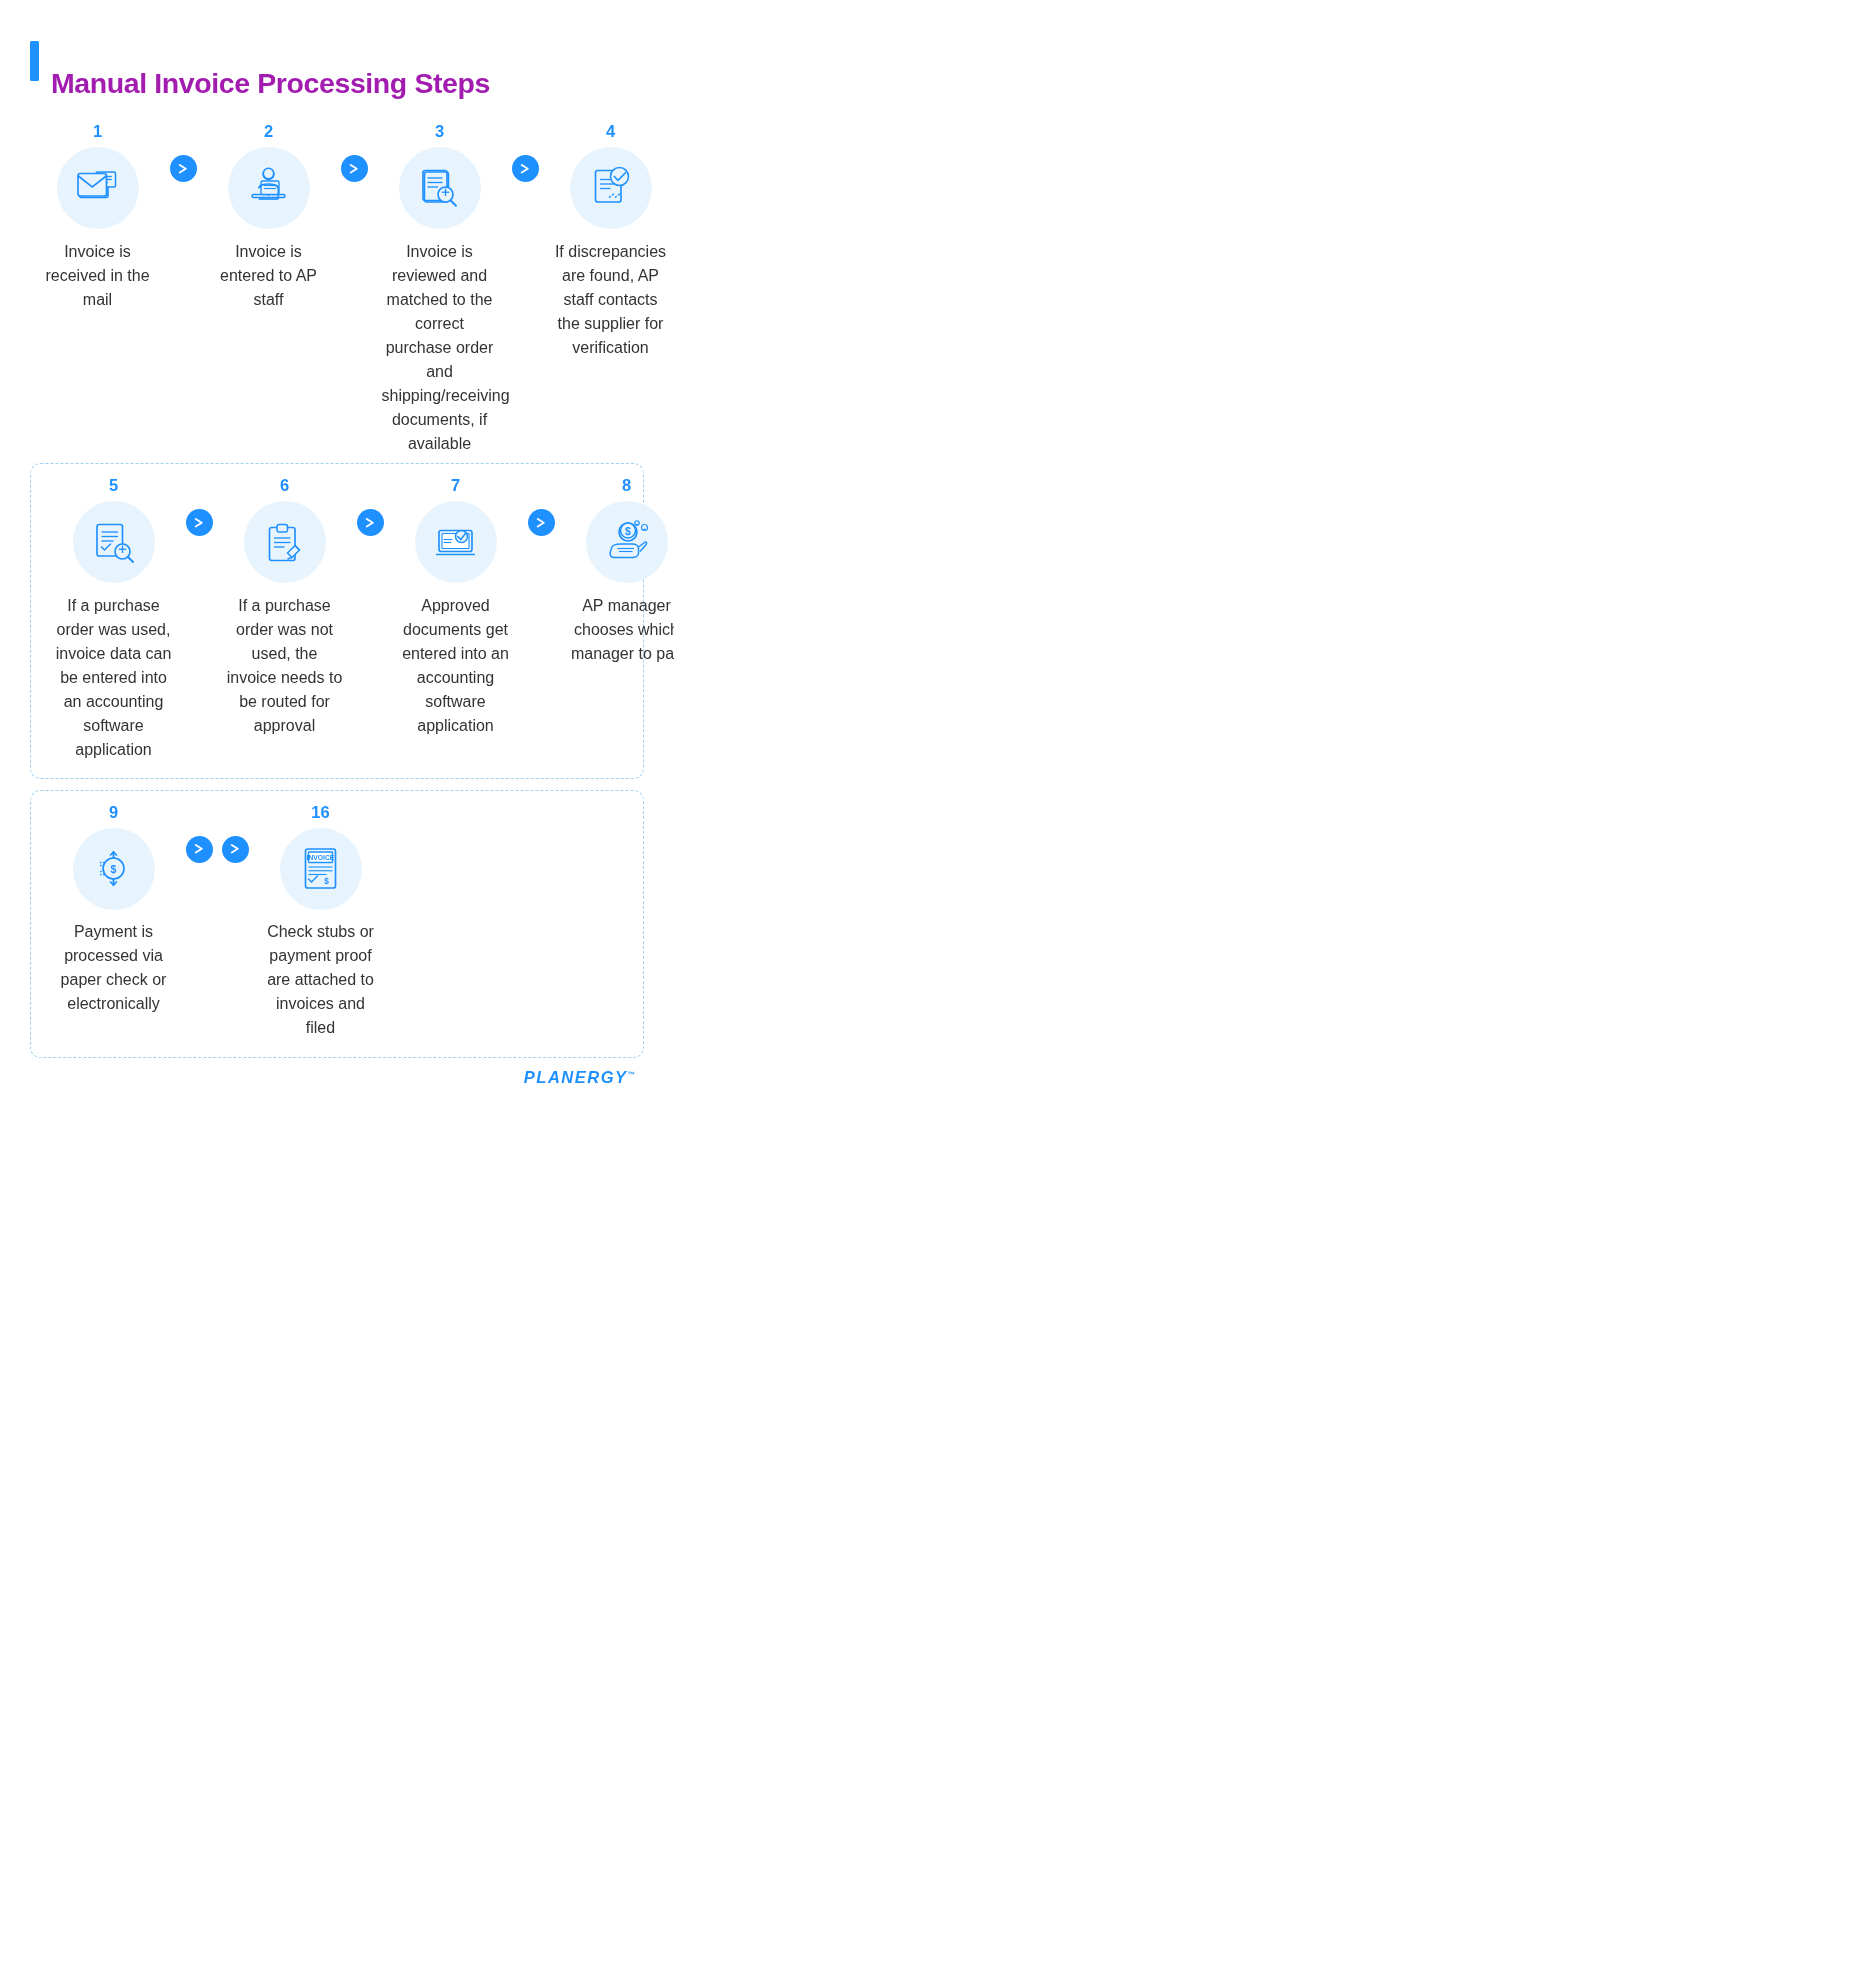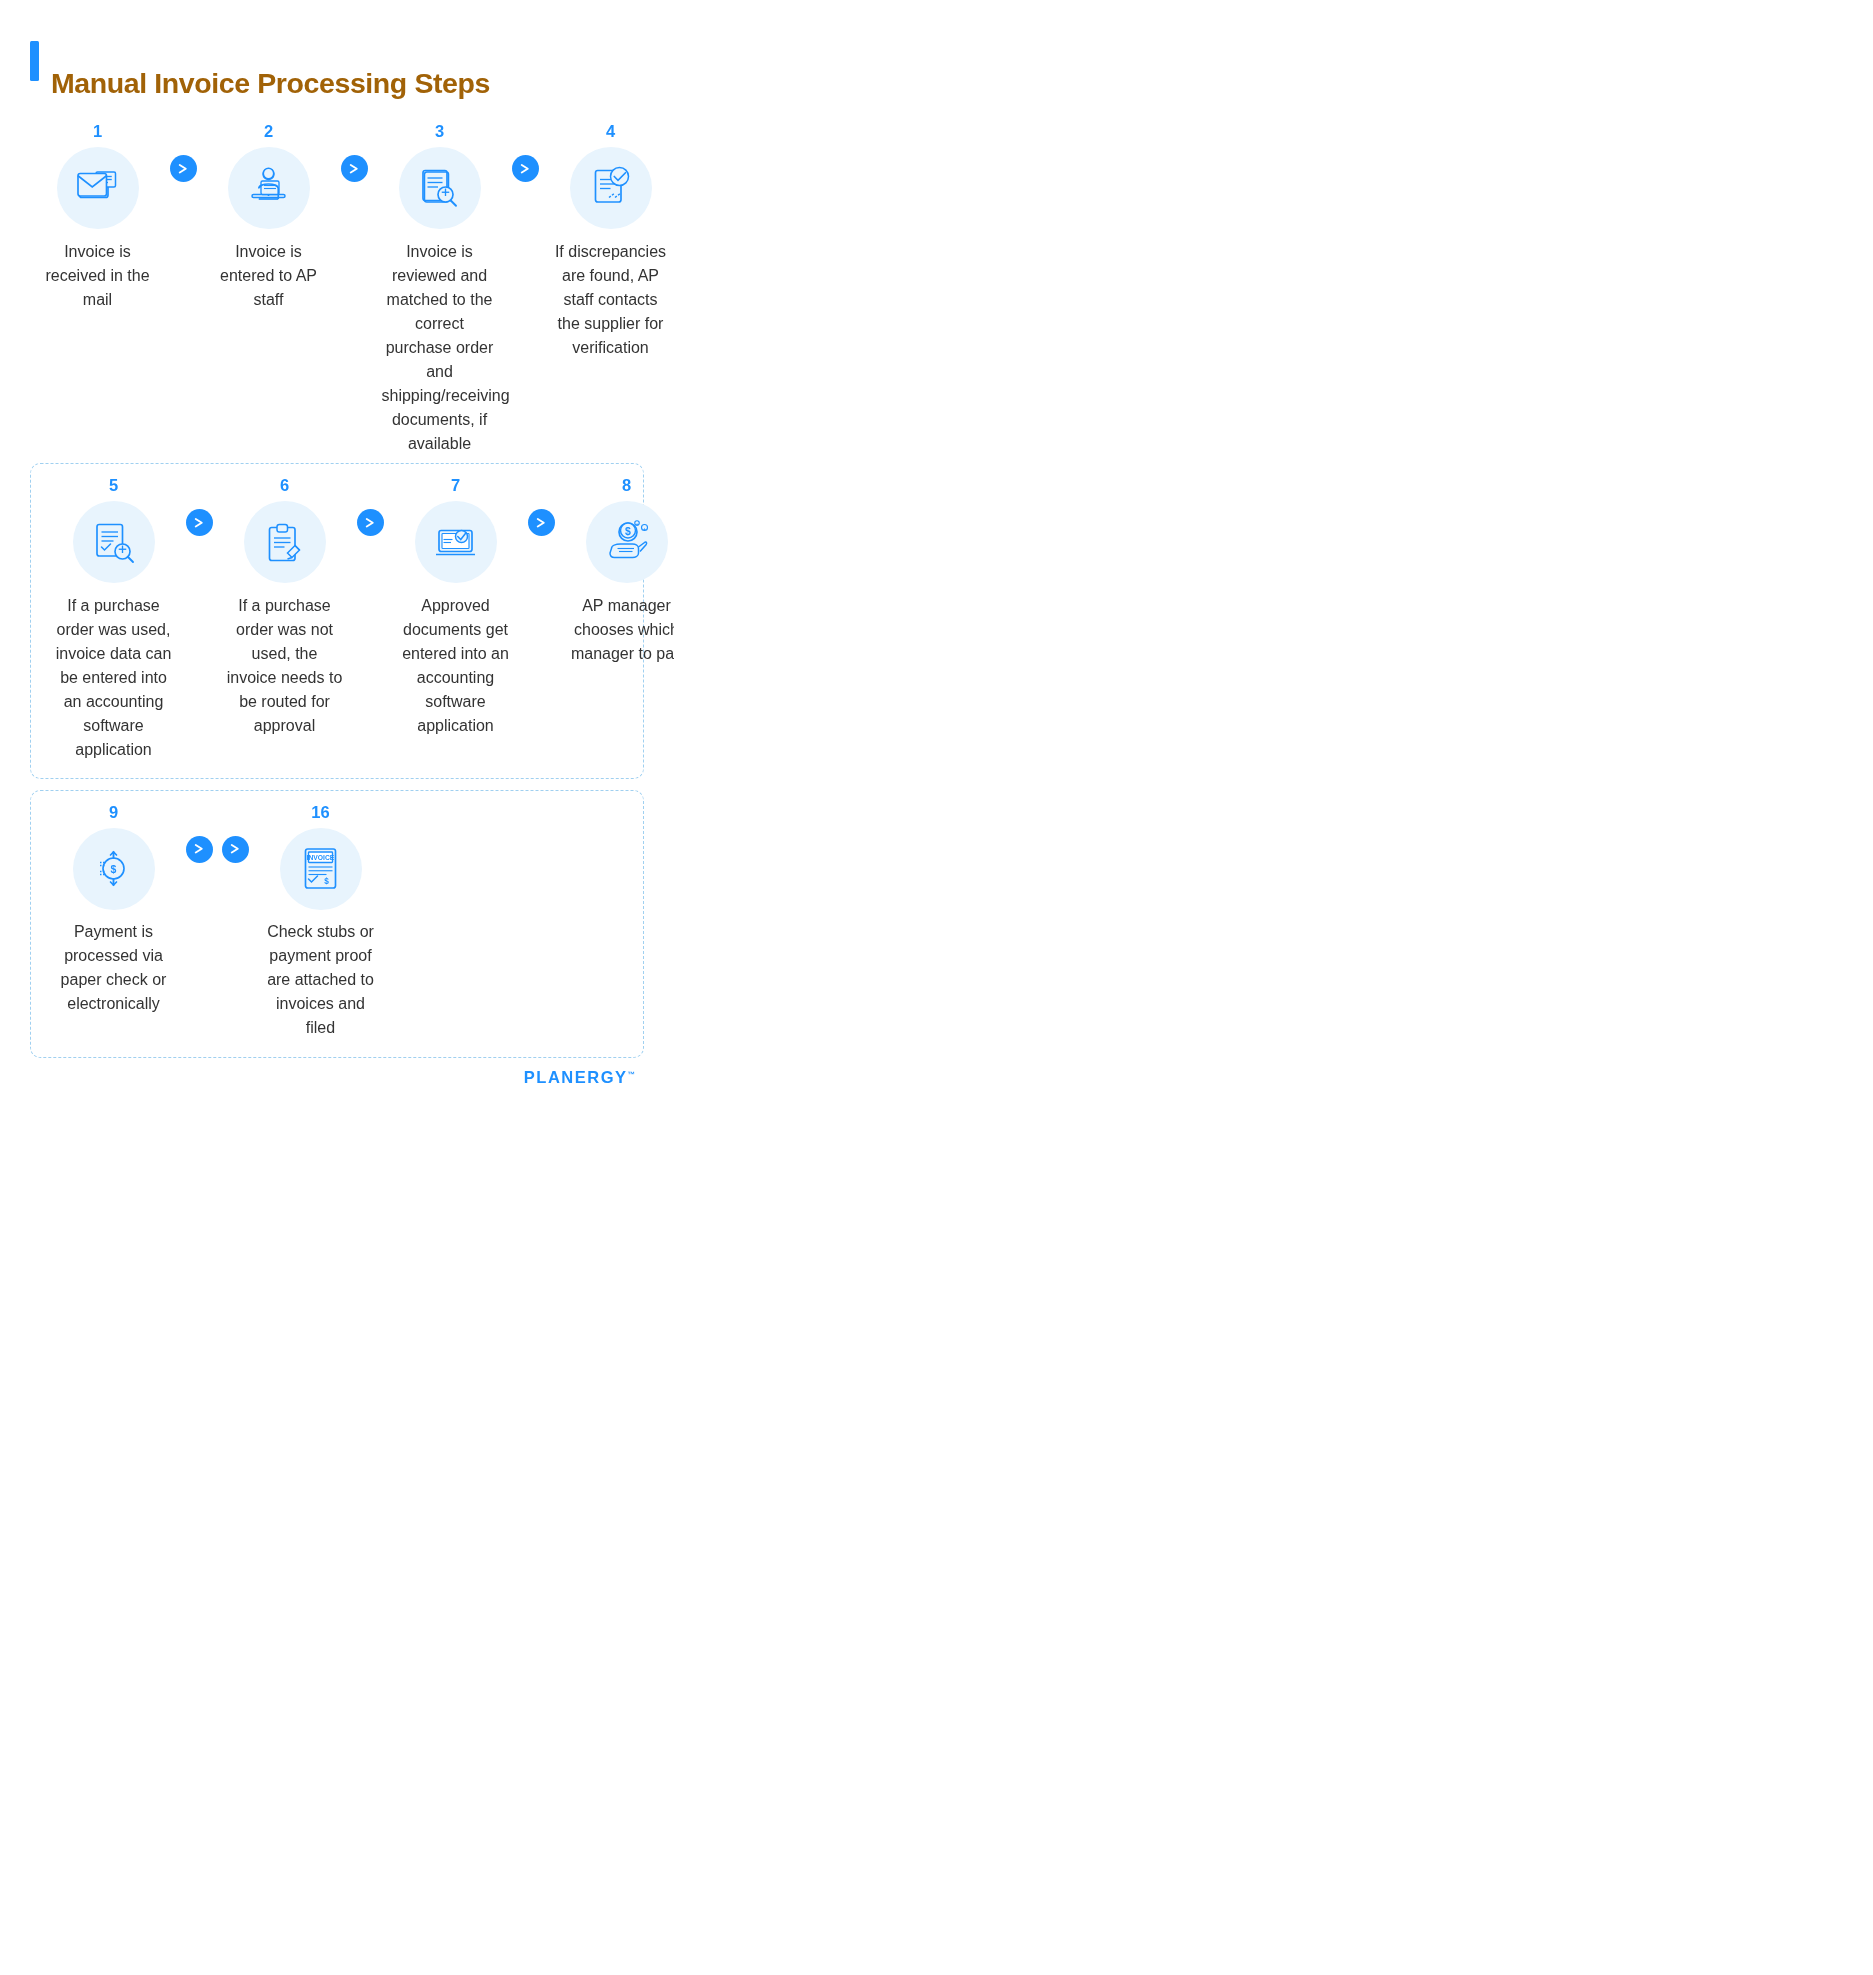--- a/index.html
+++ b/index.html
@@ -19,21 +19,21 @@
       width: 9px;
       height: 40px;
       background: #1e90ff;
       border-radius: 1.5px;
       margin-right: 12px;
       flex-shrink: 0;
     }
     .page-title {
       font-size: 28.5px;
       font-weight: 800;
-      color: #a16207;
+      color: #a21caf;
       letter-spacing: -0.4px;
       margin-top: 44px;
     }
 
     .steps-row {
       display: flex;
       align-items: flex-start;
       justify-content: flex-start;
       gap: 0;
     }
@@ -108,20 +108,21 @@
       position: relative;
     }
 
     
     .branding {
       display: flex;
       justify-content: flex-end;
       align-items: flex-start;
       margin-top: 7.5px;
       padding-right: 7.5px;
+      font-style: italic;
     }
     .brand-text {
       font-size: 16.5px;
       font-weight: 800;
       color: #1e90ff;
       letter-spacing: 1.5px;
     }
     .brand-tm {
       font-size: 7.5px;
       color: #1e90ff;

